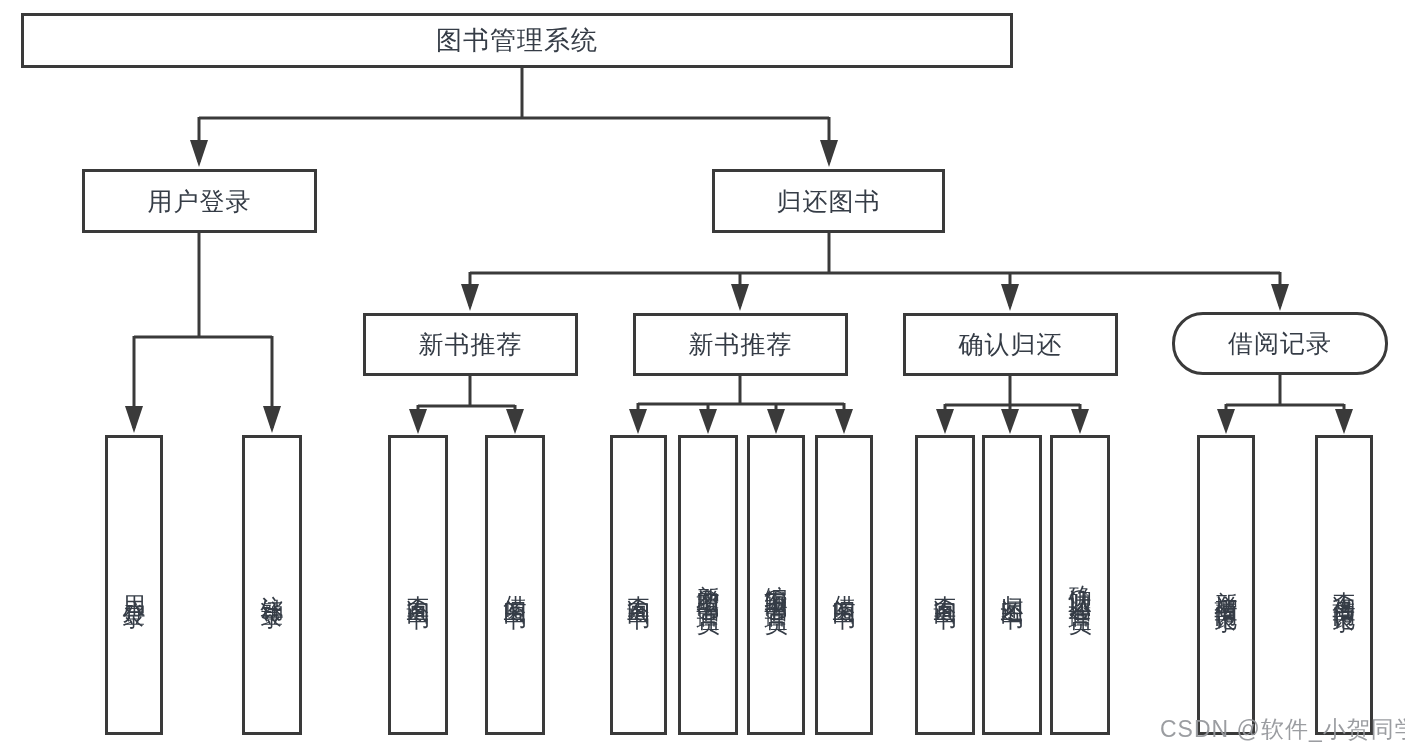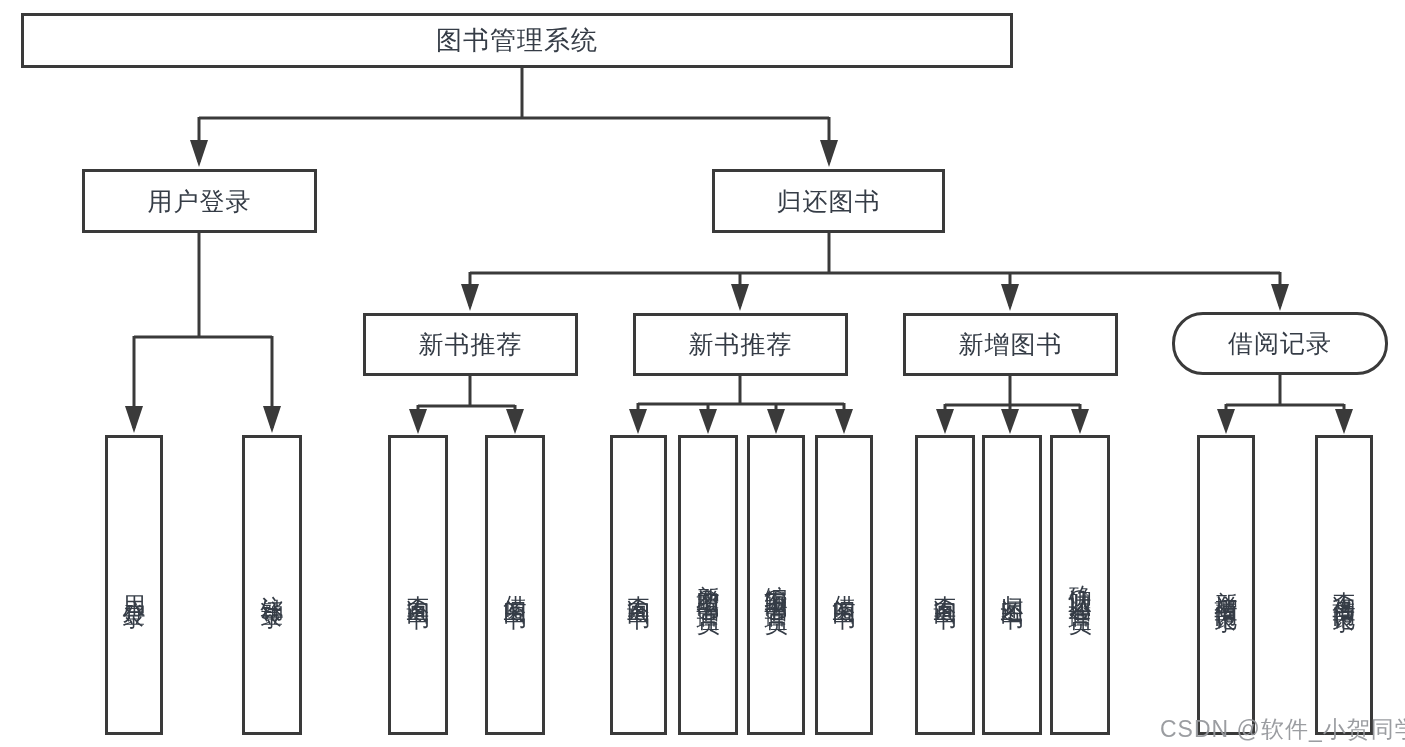--- a/index.html
+++ b/index.html
@@ -138,21 +138,21 @@
     <span>归还图书</span>
   </div>
 
   <div class="node hbox" style="left:363px; top:313px; width:215px; height:63px;">
     <span>新书推荐</span>
   </div>
   <div class="node hbox" style="left:633px; top:313px; width:215px; height:63px;">
     <span>新书推荐</span>
   </div>
   <div class="node hbox" style="left:903px; top:313px; width:215px; height:63px;">
-    <span>新增图书</span>
+    <span>确认归还</span>
   </div>
   <div class="node hbox" style="left:1172px; top:312px; width:216px; height:63px;border-radius:31px;">
     <span>借阅记录</span>
   </div>
 
   <div class="node vbox" style="left:105px; top:435px; width:58px; height:300px;">
     <span class="vtext">用户登录</span>
   </div>
   <div class="node vbox" style="left:242px; top:435px; width:60px; height:300px;">
     <span class="vtext">注销登录</span>

